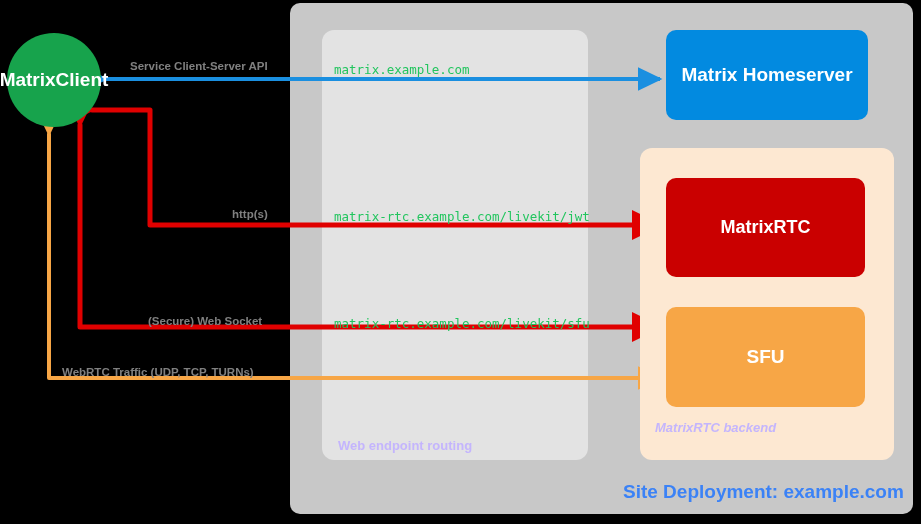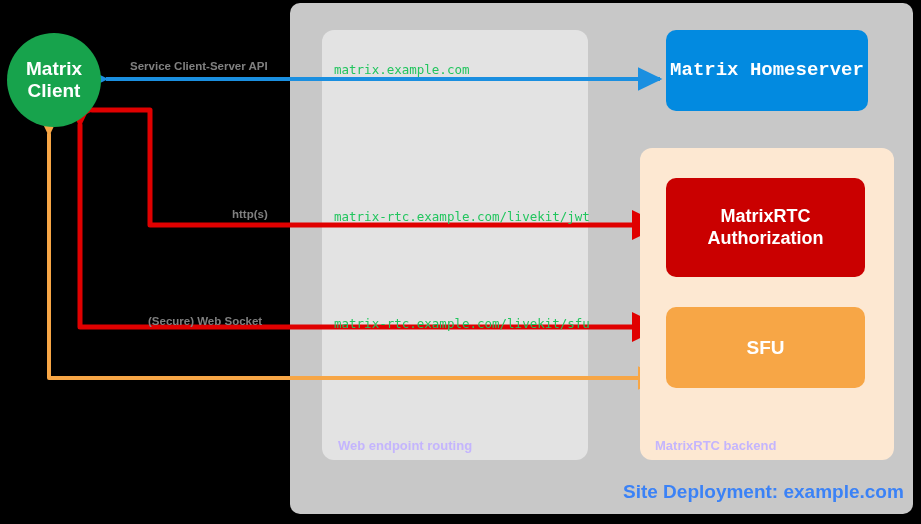--- a/index.html
+++ b/index.html
@@ -61,71 +61,69 @@
     top: 33px;
     width: 94px;
     height: 94px;
     border-radius: 50%;
     background: #17a34c;
     color: #ffffff;
     font-weight: bold;
     font-size: 19px;
     line-height: 1.15;
     display: flex;
-    flex-direction: column;
     align-items: center;
     justify-content: center;
     text-align: center;
   }
   .box {
     position: absolute;
     border-radius: 10px;
     color: #ffffff;
     font-weight: bold;
     display: flex;
     align-items: center;
     justify-content: center;
     text-align: center;
     line-height: 1.22;
   }
   .box-homeserver {
-    left: 666px; top: 30px; width: 202px; height: 81px;
+    left: 666px; top: 30px; width: 202px; height: 90px;
     background: #028ae0;
     font-size: 19px;
-    font-family: Liberation Mono, monospace;
   }
   .box-auth {
     left: 666px; top: 178px; width: 199px; height: 99px;
     background: #ca0000;
     font-size: 18px;
   }
   .box-sfu {
     left: 666px; top: 307px; width: 199px; height: 100px;
     background: #f9a council;
   }
   .box-sfu {
     left: 666px; top: 307px; width: 199px; height: 100px;
     background: #f9a council;
   }
   .box-sfu {
-    left: 666px; top: 307px; width: 199px; height: 81px;
+    left: 666px; top: 307px; width: 199px; height: 100px;
     background: #f7a646;
     font-size: 19px;
   }
 
   
   .caption {
     position: absolute;
     font-weight: bold;
     color: #c4b5fd;
     font-size: 13px;
     white-space: nowrap;
   }
   .caption-web  { left: 338px; top: 438px; }
-  .caption-rtc  { left: 655px; top: 438px; }
+  .caption-rtc  { left: 655px; top: 420px; font-style: italic; }
   .caption-site {
     position: absolute;
     left: 623px; top: 481px;
     font-weight: bold;
     color: #3b82f6;
     font-size: 19px;
     white-space: nowrap;
   }
 
   
@@ -201,33 +199,33 @@
     <span>Client</span>
   </div>
 
   <div class="box box-homeserver">
     <span>Matrix Homeserver</span>
   </div>
 
   <div class="box box-auth">
     <div>
       <div>MatrixRTC</div>
-      <div>Authorization</div>
     </div>
   </div>
 
   <div class="box box-sfu">
     <span>SFU</span>
   </div>
 
   <div class="caption caption-web">Web endpoint routing</div>
   <div class="caption caption-rtc">MatrixRTC backend</div>
   <div class="caption-site">Site Deployment: example.com</div>
 
   <div class="flow-label cs">Service Client-Server API</div>
   <div class="flow-label http">http(s)</div>
   <div class="flow-label ws">(Secure) Web Socket</div>
+  <div class="flow-label rtc">WebRTC Traffic (UDP, TCP, TURNs)</div>
 
   <div class="endpoint e1">matrix.example.com</div>
   <div class="endpoint e3">matrix-rtc.example.com/livekit/sfu</div>
   <div class="endpoint e2">matrix-rtc.example.com/livekit/jwt</div>
 
 </div>
 
 </body></html>

